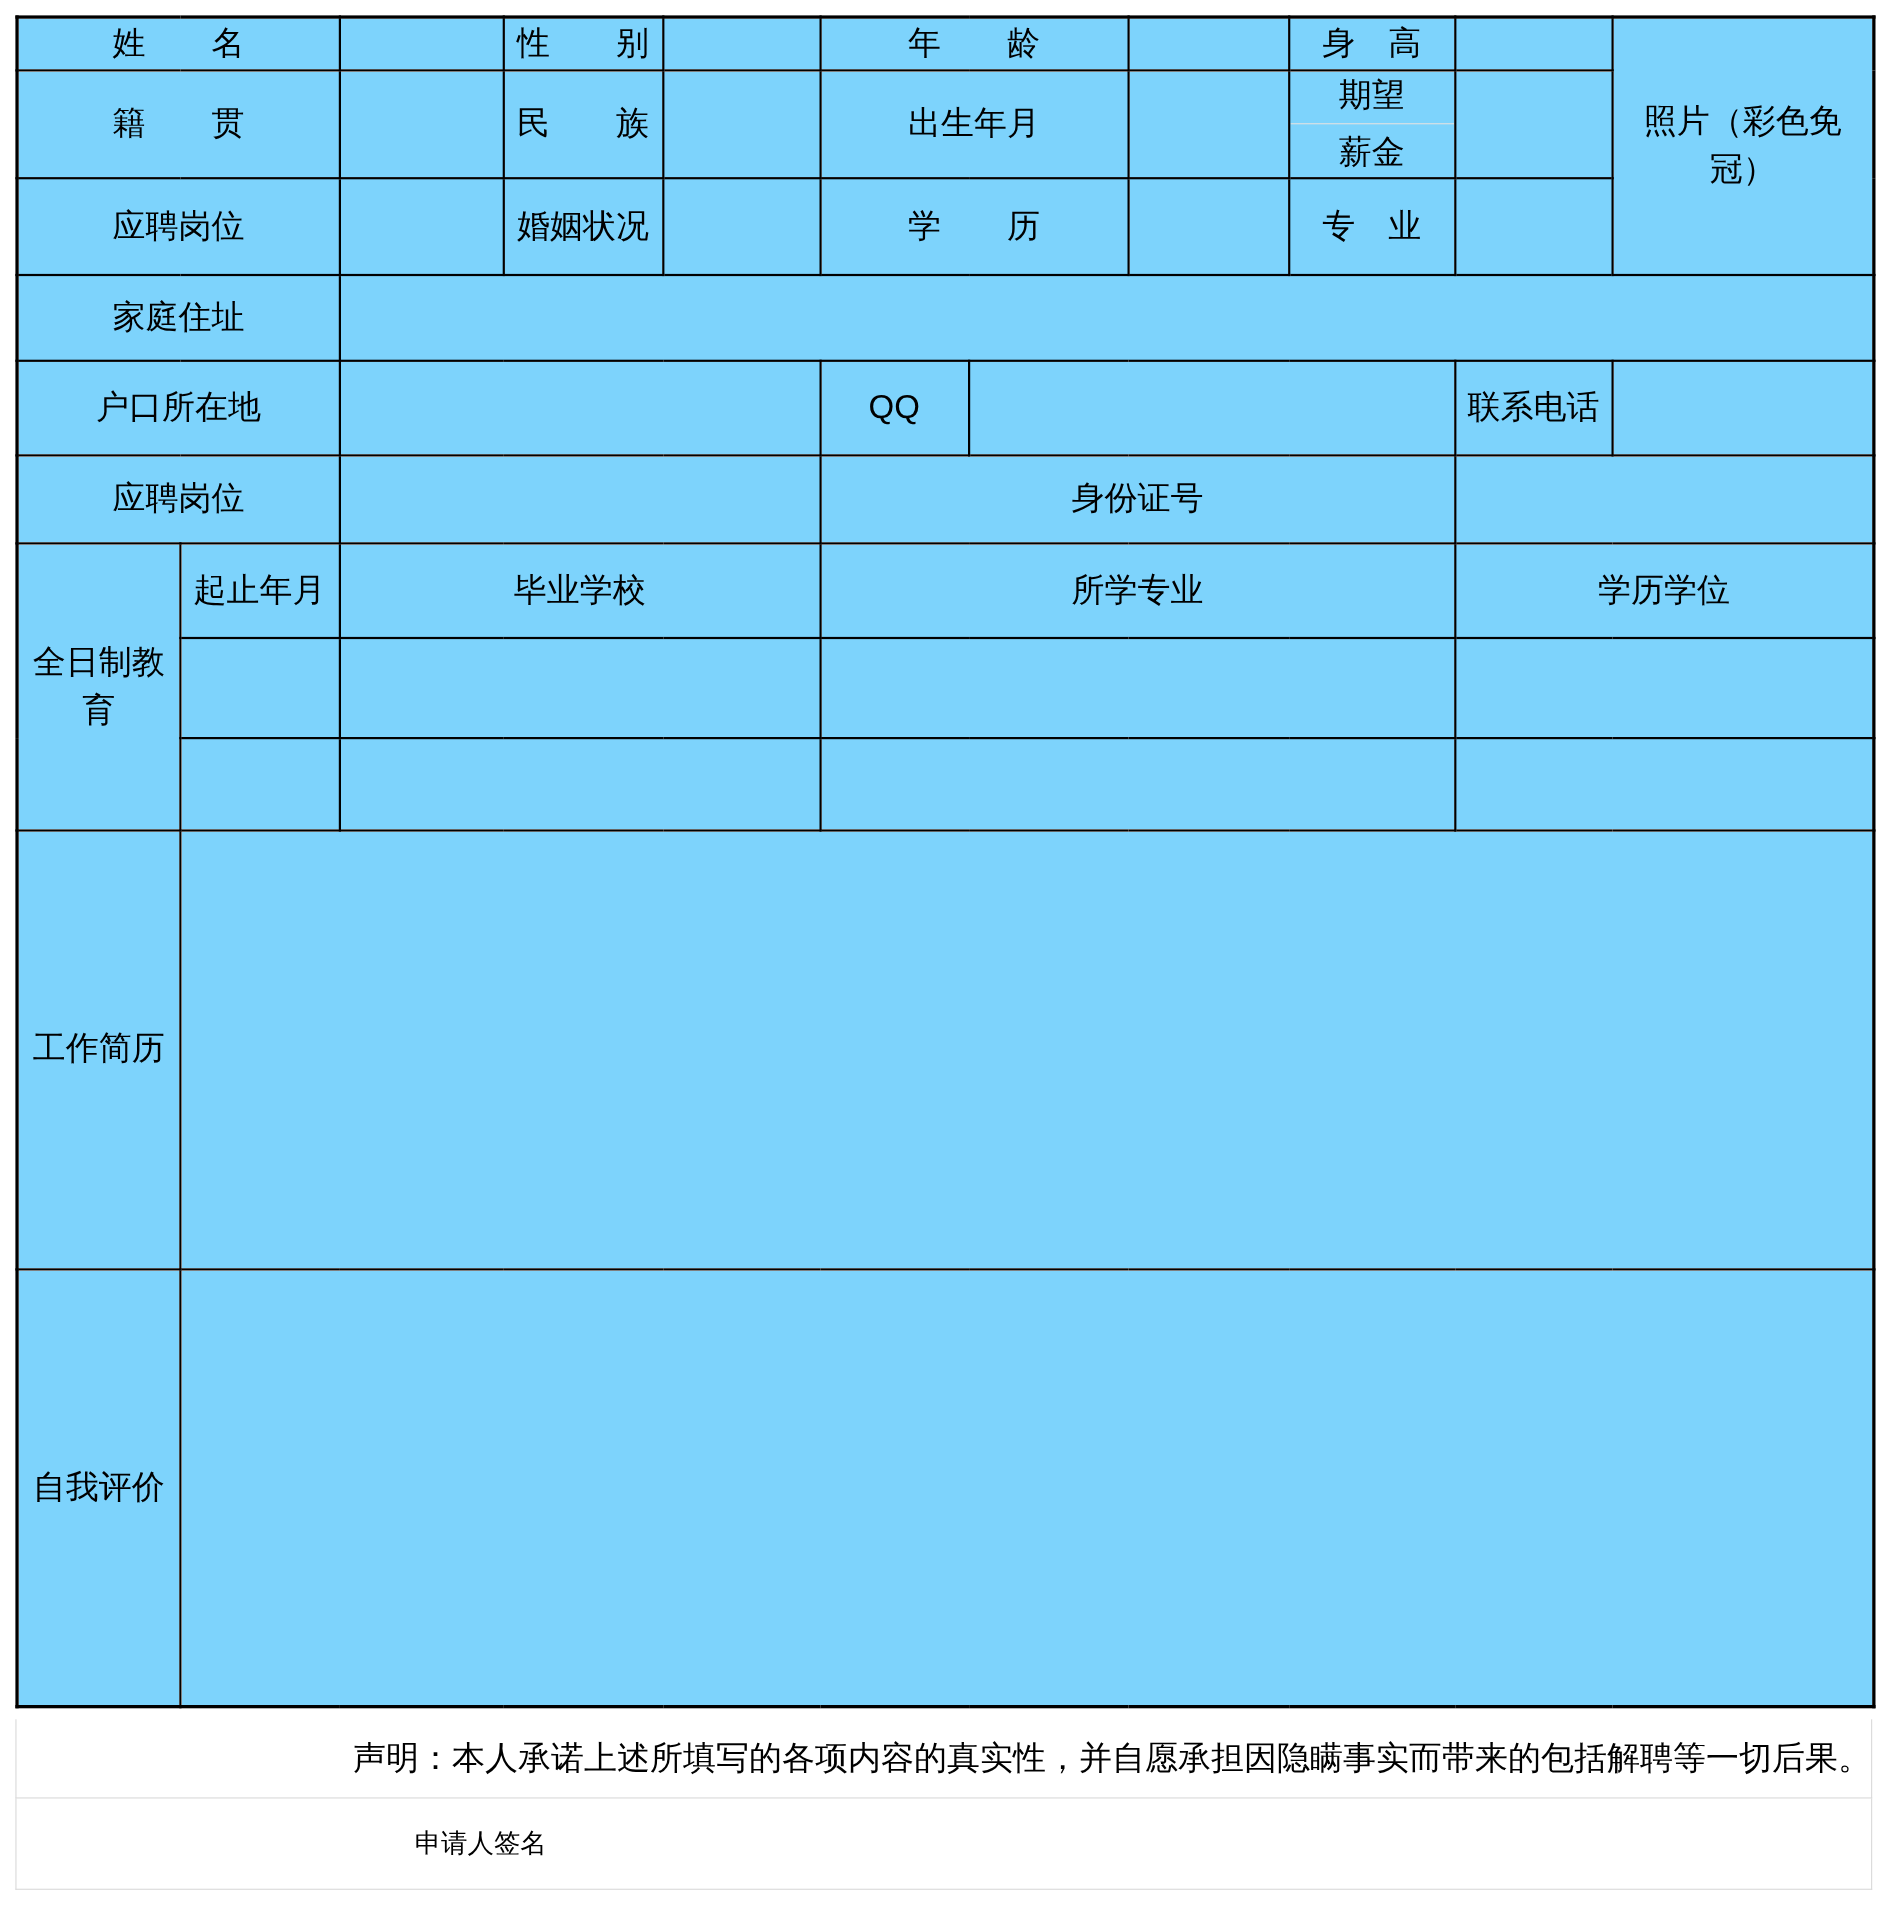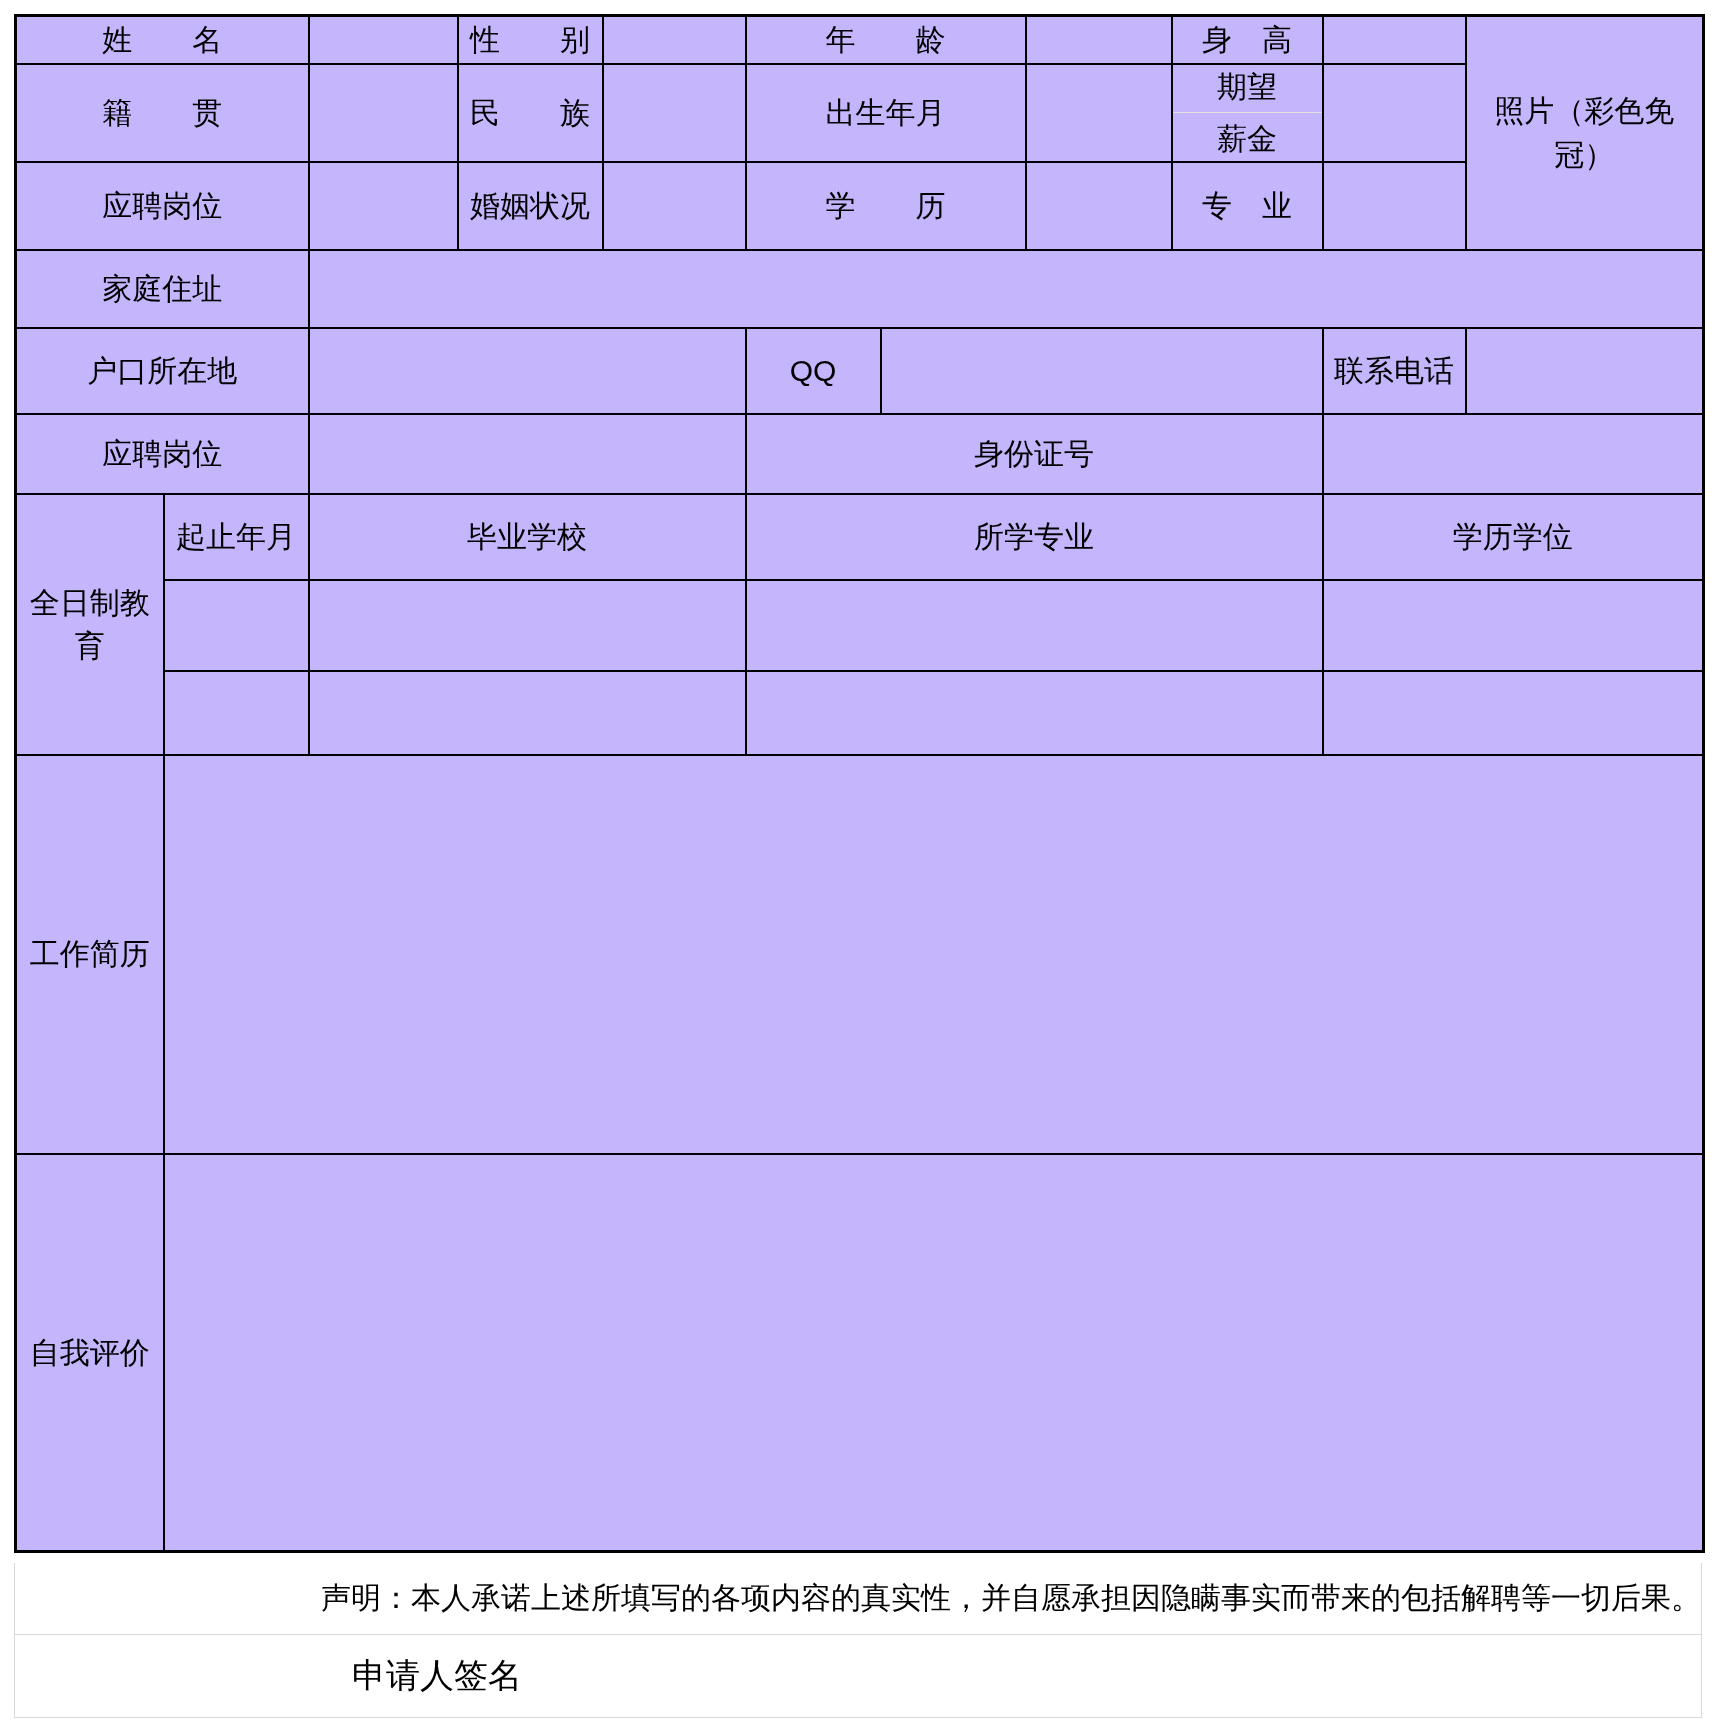--- a/index.html
+++ b/index.html
@@ -22,21 +22,21 @@
     border: 3px solid #000000;
   }
   table.form td {
     border: 2px solid #000000;
     text-align: center;
     vertical-align: middle;
     font-size: 30px;
     line-height: 1.45;
     padding: 0;
     overflow: hidden;
-    background: #c4b5fd;
+    background: #7dd3fc;
   }
   td.lbl { font-weight: normal; }
   .wrap-narrow { width: 190px; margin: 16px auto; }
   .salary-line1 {
     display: block;
     border-bottom: 1px solid #e2e2e2;
     padding-bottom: 4px;
   }
   .salary-line2 { display: block; padding-top: 4px; }
   .bottom-section {
@@ -57,21 +57,21 @@
     justify-content: flex-end;
     font-size: 30px;
   }
   .sign-row {
     box-sizing: border-box;
     height: 83px;
     border-left: 1px solid #d9d9d9;
     border-right: 1px solid #d9d9d9;
     border-bottom: 1px solid #d9d9d9;
     display: flex;
-    font-size: 34px;
+    font-size: 24px;
   }
   .sign-cell {
     box-sizing: border-box;
     width: 844px;
     display: flex;
     align-items: center;
     justify-content: center;
   }
   .date-cell {
     box-sizing: border-box;

